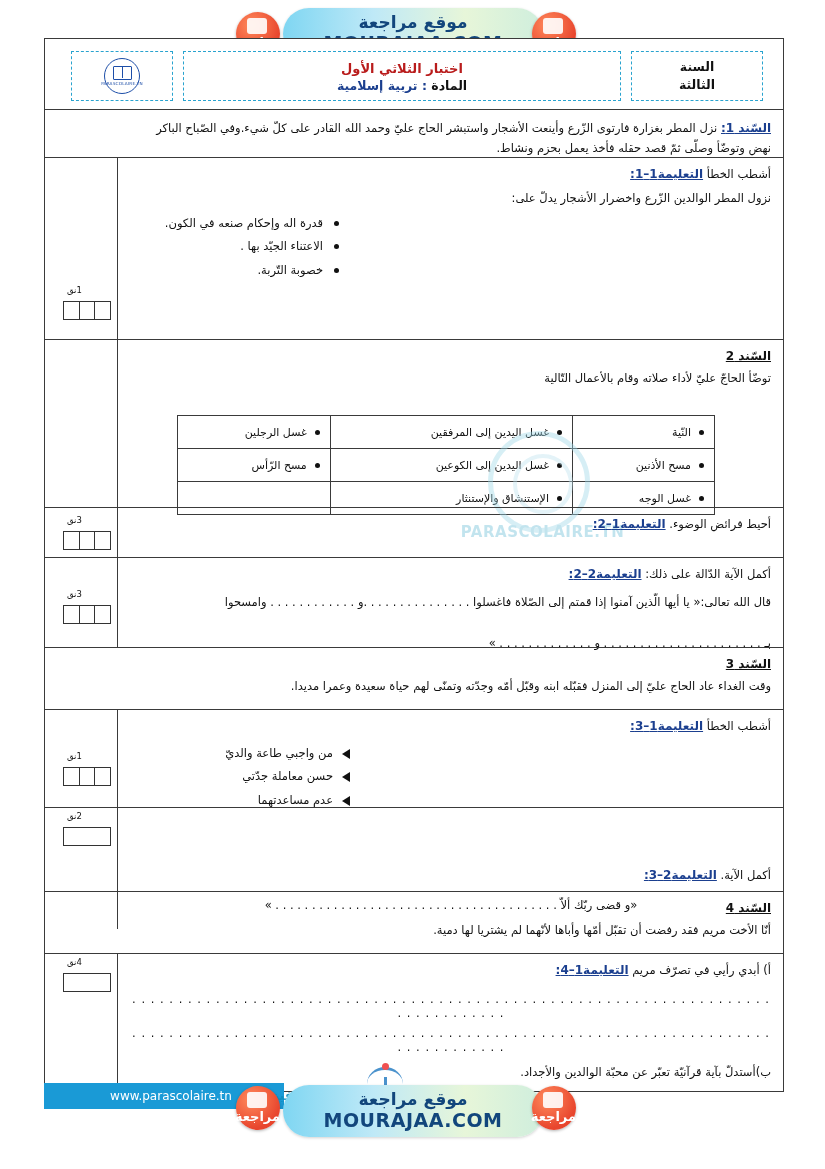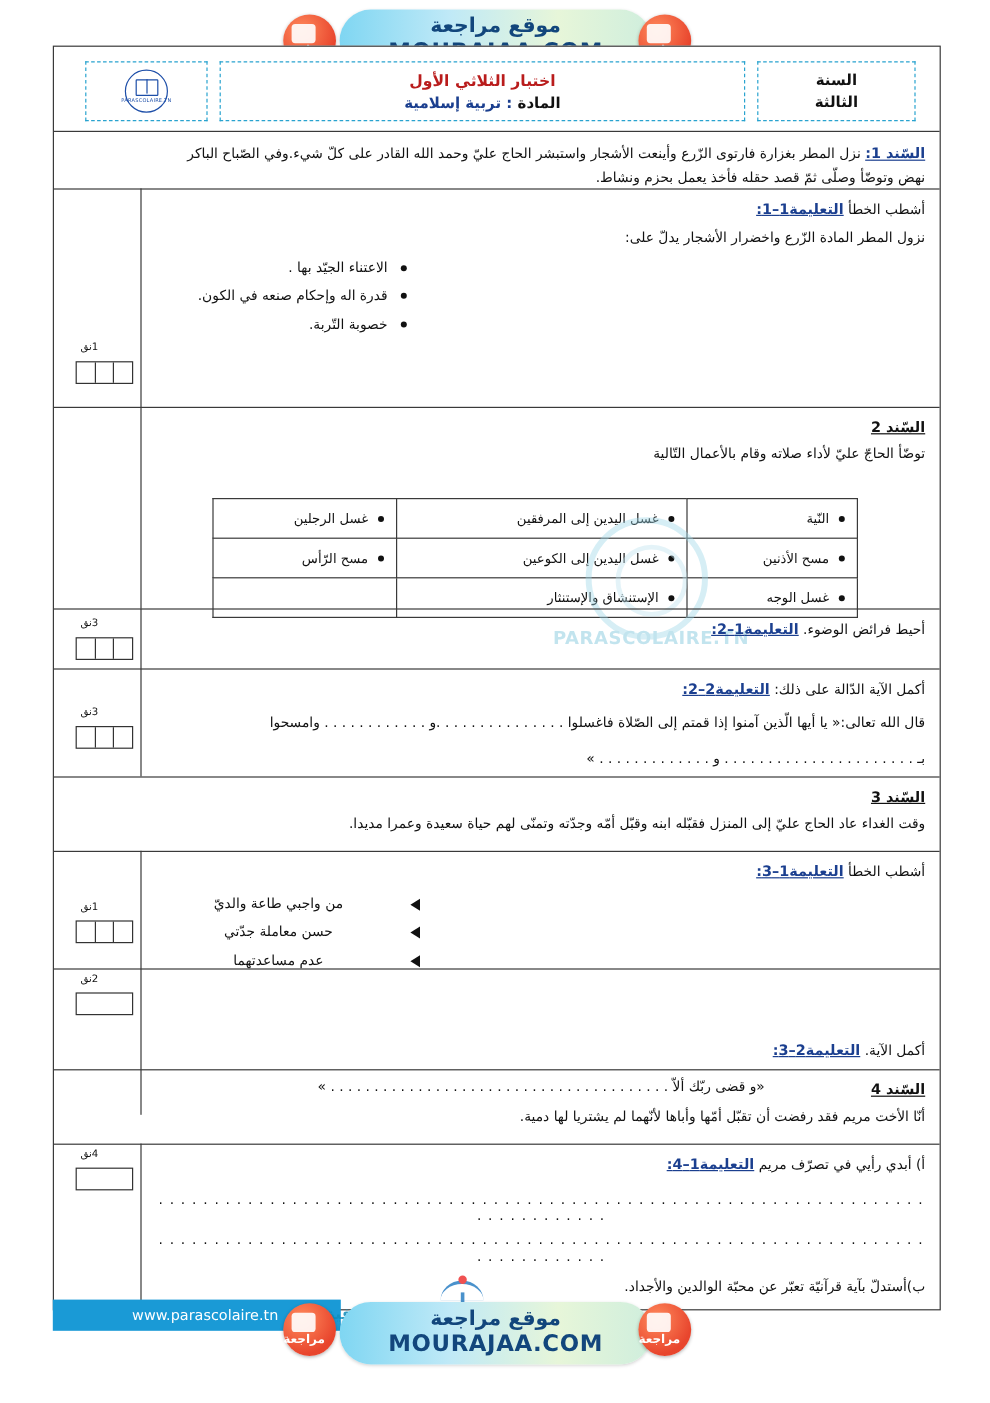--- a/index.html
+++ b/index.html
@@ -26,22 +26,22 @@
     text-align:center;line-height:1.15;
     font-weight:bold;color:#12467c;
     font-family:"DejaVu Sans","Liberation Sans",sans-serif;
   }
   .banner .l1{font-size:17px;display:block;}
   .banner .l2{font-size:19px;display:block;letter-spacing:.5px;}
   .badge{
     position:absolute;width:44px;height:44px;border-radius:50%;
     background:radial-gradient(circle at 35% 30%,#ff8a5c,#e8452d 70%);
     box-shadow:0 1px 3px rgba(0,0,0,.3);
-    display:flex;align-items:center;justify-content:flex-end;
-    color:#fff;font-size:10px;text-align:center;line-height:1.05;font-weight:bold;
+    display:flex;align-items:center;justify-content:flex-start;
+    color:#fff;font-size:13px;text-align:center;line-height:1.05;font-weight:bold;
   }
   .badge .bi{width:20px;height:16px;background:#fff;border-radius:3px;opacity:.9;margin-bottom:2px;}
   .badge .inner{display:flex;flex-direction:column;align-items:center;}
 
   
   #banner-top{left:283px;top:8px;width:260px;height:52px;}
   #badge-top-right{left:532px;top:12px;}
   #badge-top-left{left:236px;top:12px;}
   #banner-bottom{left:283px;top:1085px;width:260px;height:52px;}
   #badge-bottom-right{left:532px;top:1086px;}
@@ -94,21 +94,21 @@
   .markbox span{flex:1;border-left:1px solid #333;}
   .markbox span:last-child{border-left:none;}
   .marklabel{position:absolute;font-size:8.5px;color:#111;}
 
   
   ul.bl{list-style:none;margin:0;padding:0;}
   ul.bl li{font-size:11.5px;line-height:2.05;padding-right:18px;position:relative;}
   ul.bl li:before{content:"";position:absolute;right:2px;top:9px;width:5px;height:5px;border-radius:50%;background:#111;}
 
   
-  ul.tl{list-style:none;margin:0;padding:0;text-align:center;}
+  ul.tl{list-style:none;margin:0;padding:0;}
   ul.tl li{font-size:11.5px;line-height:2.05;padding-right:18px;position:relative;}
   ul.tl li:before{
     content:"";position:absolute;right:1px;top:7px;
     border-top:5px solid transparent;border-bottom:5px solid transparent;
     border-right:8px solid #111;
   }
 
   
   table.wd{border-collapse:collapse;width:100%;}
   table.wd td{
@@ -206,24 +206,24 @@
 
     <div class="hrule" style="top:118px;"></div>
 
     <div class="markcol" style="left:72px;top:118px;height:350px;"></div>
 
     <div class="blk ar" style="right:12px;top:124px;width:640px;">
       <div class="body-txt">
         <span>أشطب الخطأ</span>
         <span class="sand-label">التعليمة1–1:</span>
       </div>
-      <div class="body-txt" style="margin-top:2px;">نزول المطر المادة الزّرع واخضرار الأشجار يدلّ على:</div>
+      <div class="body-txt" style="margin-top:2px;">نزول المطر الوالدين الزّرع واخضرار الأشجار يدلّ على:</div>
       <ul class="bl" style="margin-top:2px;margin-right:430px;">
+        <li>قدرة اله  وإحكام صنعه في الكون.</li>
         <li>الاعتناء الجيّد بها .</li>
-        <li>قدرة اله  وإحكام صنعه في الكون.</li>
         <li>خصوبة التّربة.</li>
       </ul>
     </div>
 
     <div class="marklabel" style="left:22px;top:246px;">1نق</div>
     <div class="markbox" style="left:18px;top:262px;width:46px;height:17px;">
       <span></span>
         <span></span>
         <span></span>
     </div>
@@ -281,21 +281,21 @@
     </div>
 
     <div class="hrule" style="top:518px;"></div>
 
     <div class="blk ar" style="right:12px;top:524px;width:640px;">
       <div class="body-txt">
         <span>أكمل الآية الدّالة على ذلك:</span>
         <span class="sand-label">التعليمة2–2:</span>
       </div>
       <div class="body-txt" style="margin-top:6px;">قال الله تعالى:« يا أيها الّذين آمنوا إذا قمتم إلى الصّلاة فاغسلوا . . . . . . . . . . . . . . .و . . . . . . . . . . . . وامسحوا</div>
-      <div class="body-txt" style="margin-top:8px;">بـ . . . . . . . . . . . . . . . . . . . . . . و . . . . . . . . . . . . . »</div>
+      <div class="body-txt" style="margin-top:19px;">بـ . . . . . . . . . . . . . . . . . . . . . . و . . . . . . . . . . . . . »</div>
     </div>
     <div class="marklabel" style="left:22px;top:550px;">3نق</div>
     <div class="markbox" style="left:18px;top:566px;width:46px;height:17px;">
       <span></span>
         <span></span>
         <span></span>
     </div>
 
     <div class="hrule" style="top:608px;"></div>
 

